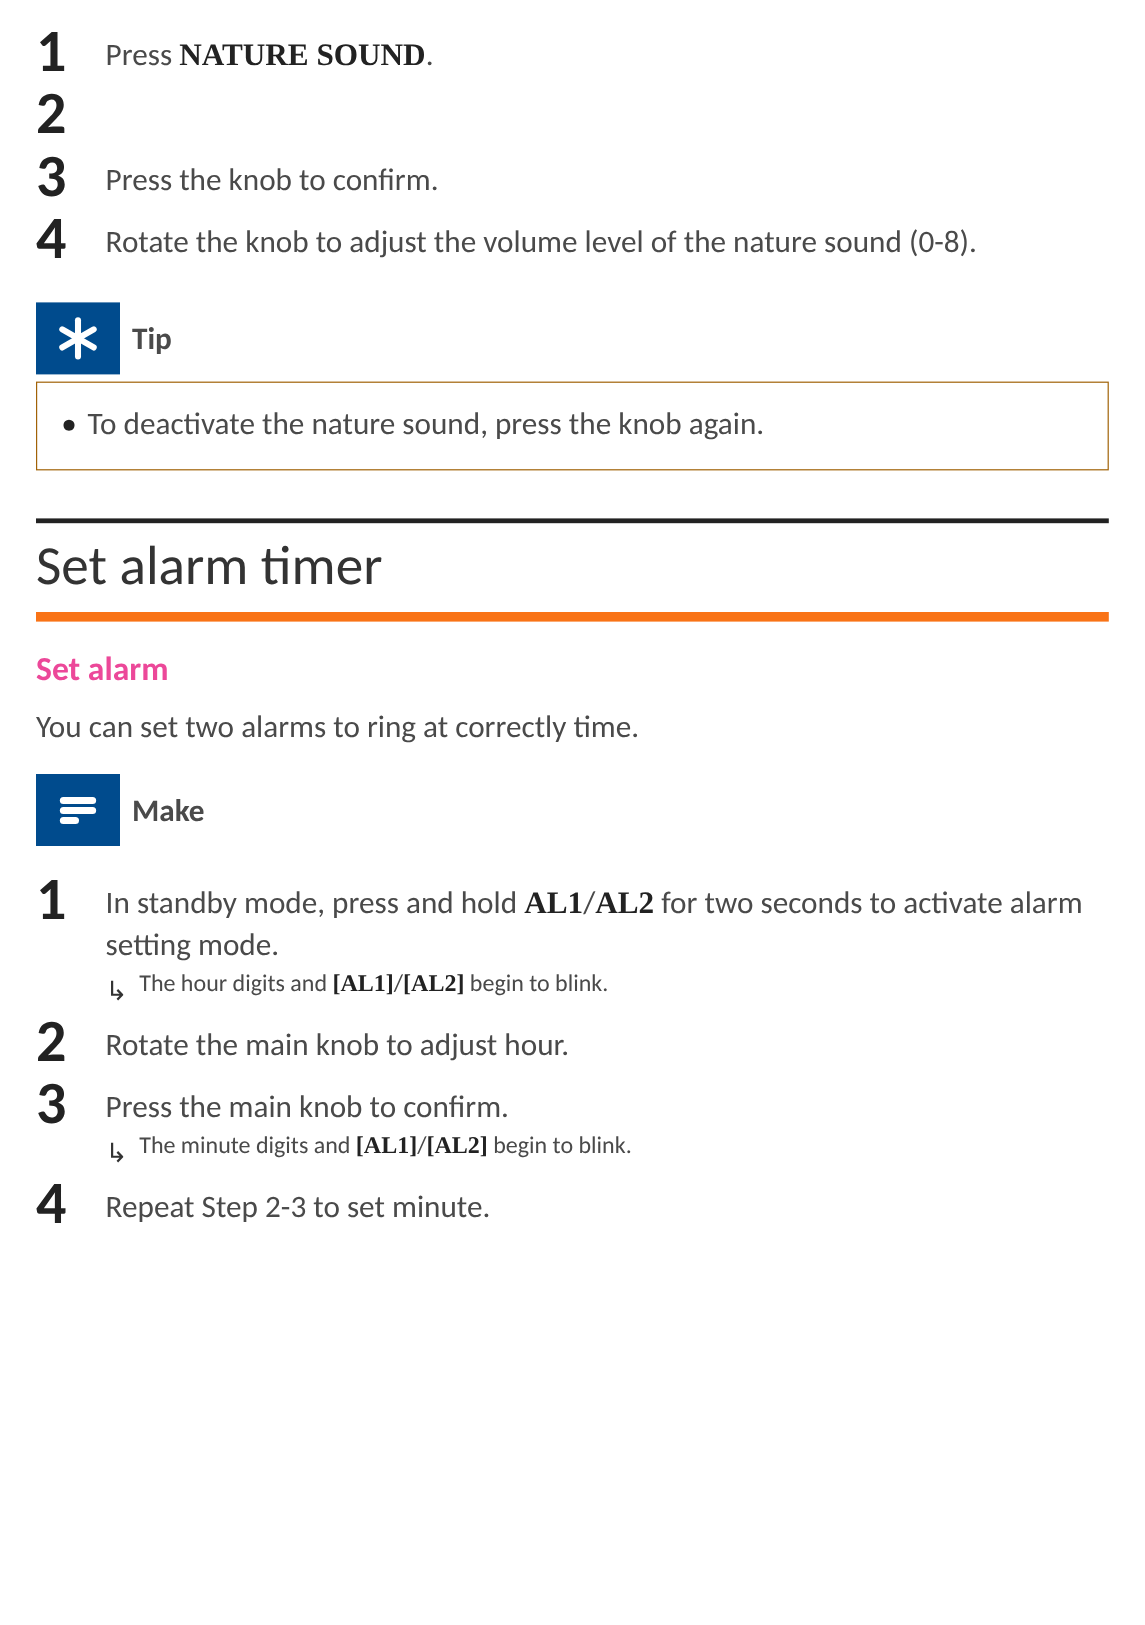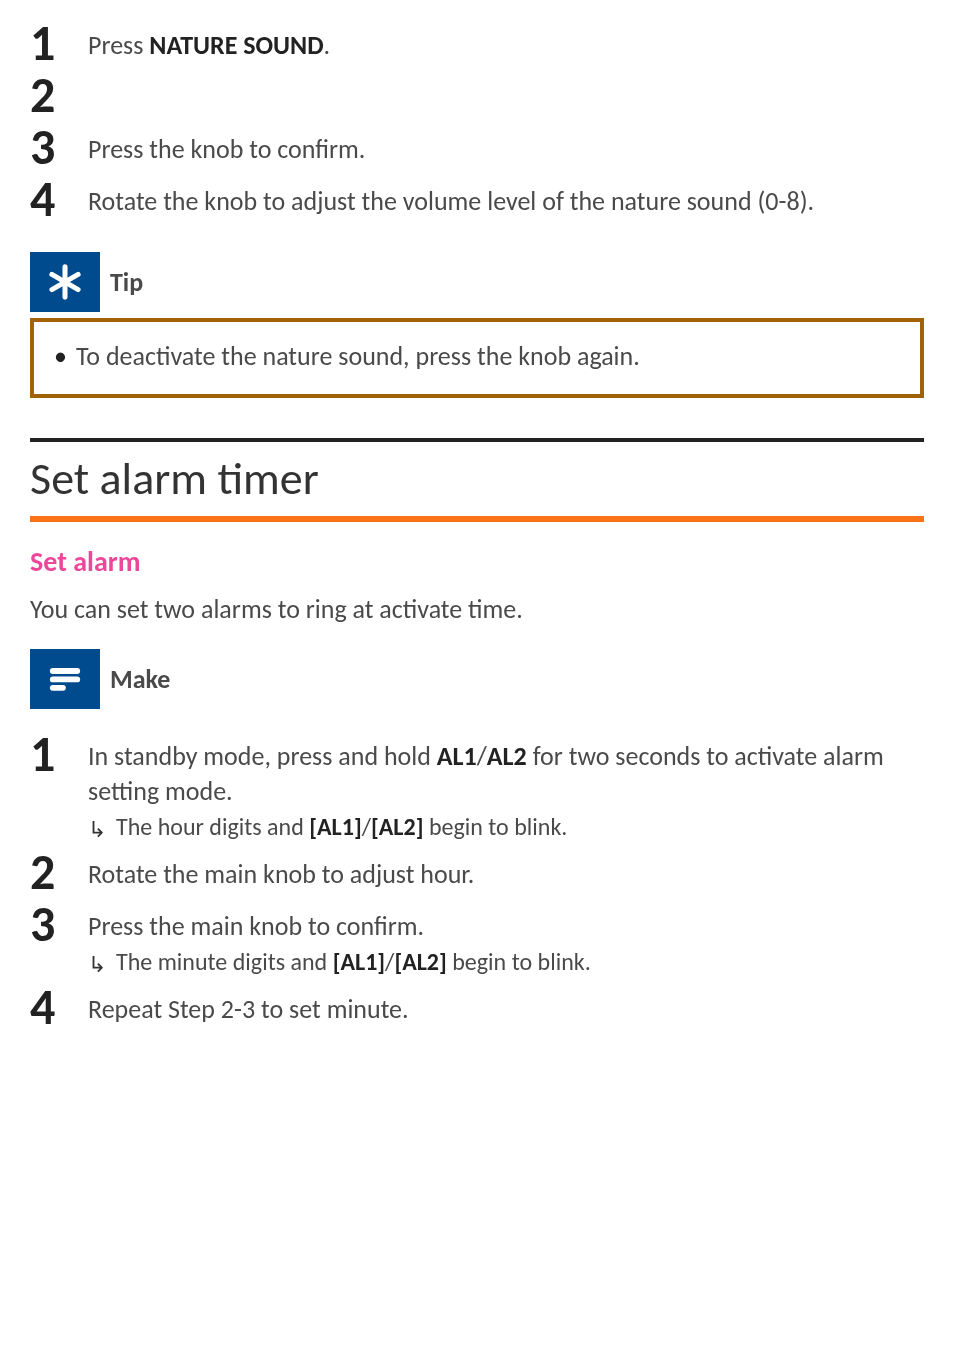--- a/index.html
+++ b/index.html
@@ -23,21 +23,21 @@
     flex-shrink: 0;
     line-height: 1;
     padding-top: 0;
   }
   .step-text {
     font-size: 26px;
     color: #4a4a4a;
     line-height: 1.35;
     padding-top: 10px;
   }
-  .bold { font-weight: 600; color: #222; }
+  .bold { font-weight: 600; color: #222; font-family: Liberation Serif, serif; }
 
   .callout { margin-top: 20px; margin-bottom: 36px; }
   .callout-header {
     display: flex;
     align-items: stretch;
   }
   .callout-icon-box {
     width: 70px;
     height: 60px;
     background: #004b8d;
@@ -48,21 +48,21 @@
   }
   .callout-label {
     font-size: 26px;
     color: #4a4a4a;
     padding-left: 10px;
     display: flex;
     align-items: center;
     font-weight: bold;
   }
   .callout-body {
-    border: 4px solid #a16207;
+    border: 1px solid #a16207;
     padding: 18px 20px 22px 20px;
     margin-top: 6px;
   }
   .callout-body ul { list-style: none; }
   .callout-body li {
     font-size: 26px;
     color: #4a4a4a;
     position: relative;
     padding-left: 22px;
   }
@@ -74,21 +74,21 @@
     font-size: 26px;
     color: #222;
   }
 
   .section-divider-thick { border-top: 4px solid #222; margin-top: 40px; }
   h1.section-title {
     font-size: 46px;
     font-weight: 400;
     color: #333;
     padding: 8px 0 10px 0;
-    border-bottom: 6px solid #f97316;
+    border-bottom: 8px solid #f97316;
     margin-bottom: 22px;
   }
   h2.subsection-title {
     font-size: 28px;
     font-weight: 700;
     color: #ec4899;
     margin-bottom: 14px;
   }
   p.intro {
     font-size: 26px;
@@ -103,21 +103,21 @@
     margin-top: 2px;
   }
   .sub-arrow {
     width: 28px;
     flex-shrink: 0;
     font-size: 22px;
     color: #333;
     padding-top: 4px;
   }
   .sub-arrow-text {
-    font-size: 24px;
+    font-size: 20px;
     color: #4a4a4a;
     line-height: 1.35;
   }
 
   .icon-asterisk { width: 42px; height: 42px; }
   .icon-note { width: 42px; height: 42px; }
 </style>
 </head>
 <body>
 
@@ -157,21 +157,21 @@
   <div class="callout-body">
     <ul>
       <li>To deactivate the nature sound, press the knob again.</li>
     </ul>
   </div>
 </div>
 
 <div class="section-divider-thick"></div>
 <h1 class="section-title">Set alarm timer</h1>
 <h2 class="subsection-title">Set alarm</h2>
-<p class="intro">You can set two alarms to ring at activate time.</p>
+<p class="intro">You can set two alarms to ring at correctly time.</p>
 
 <div class="callout" style="margin-top:10px; margin-bottom:20px;">
   <div class="callout-header">
     <div class="callout-icon-box">
       <svg class="icon-note" viewBox="0 0 100 100">
         <g fill="#fff">
           <rect x="14" y="24" width="72" height="14" rx="7"></rect>
           <rect x="14" y="44" width="72" height="14" rx="7"></rect>
           <rect x="14" y="64" width="38" height="14" rx="7"></rect>
         </g>

